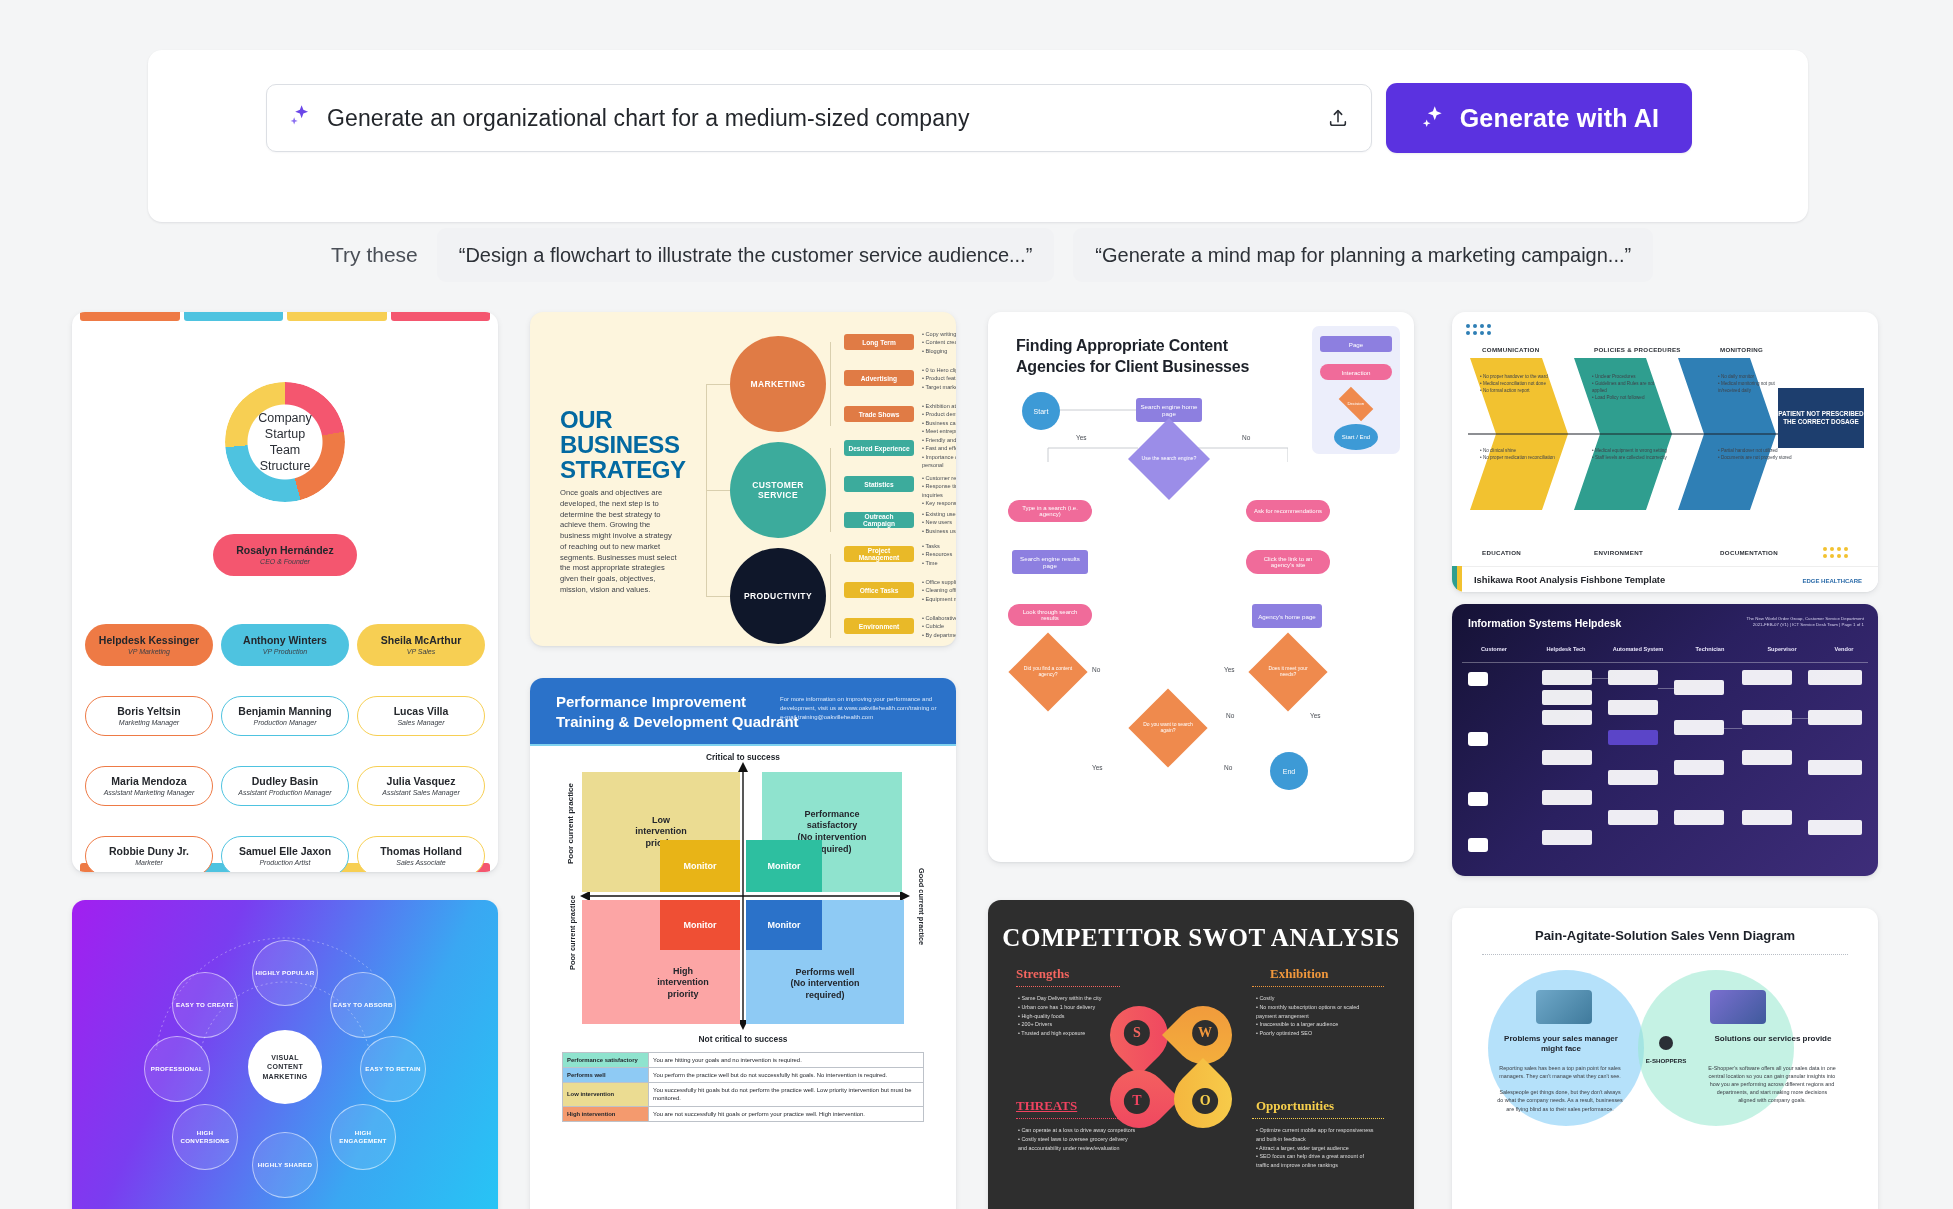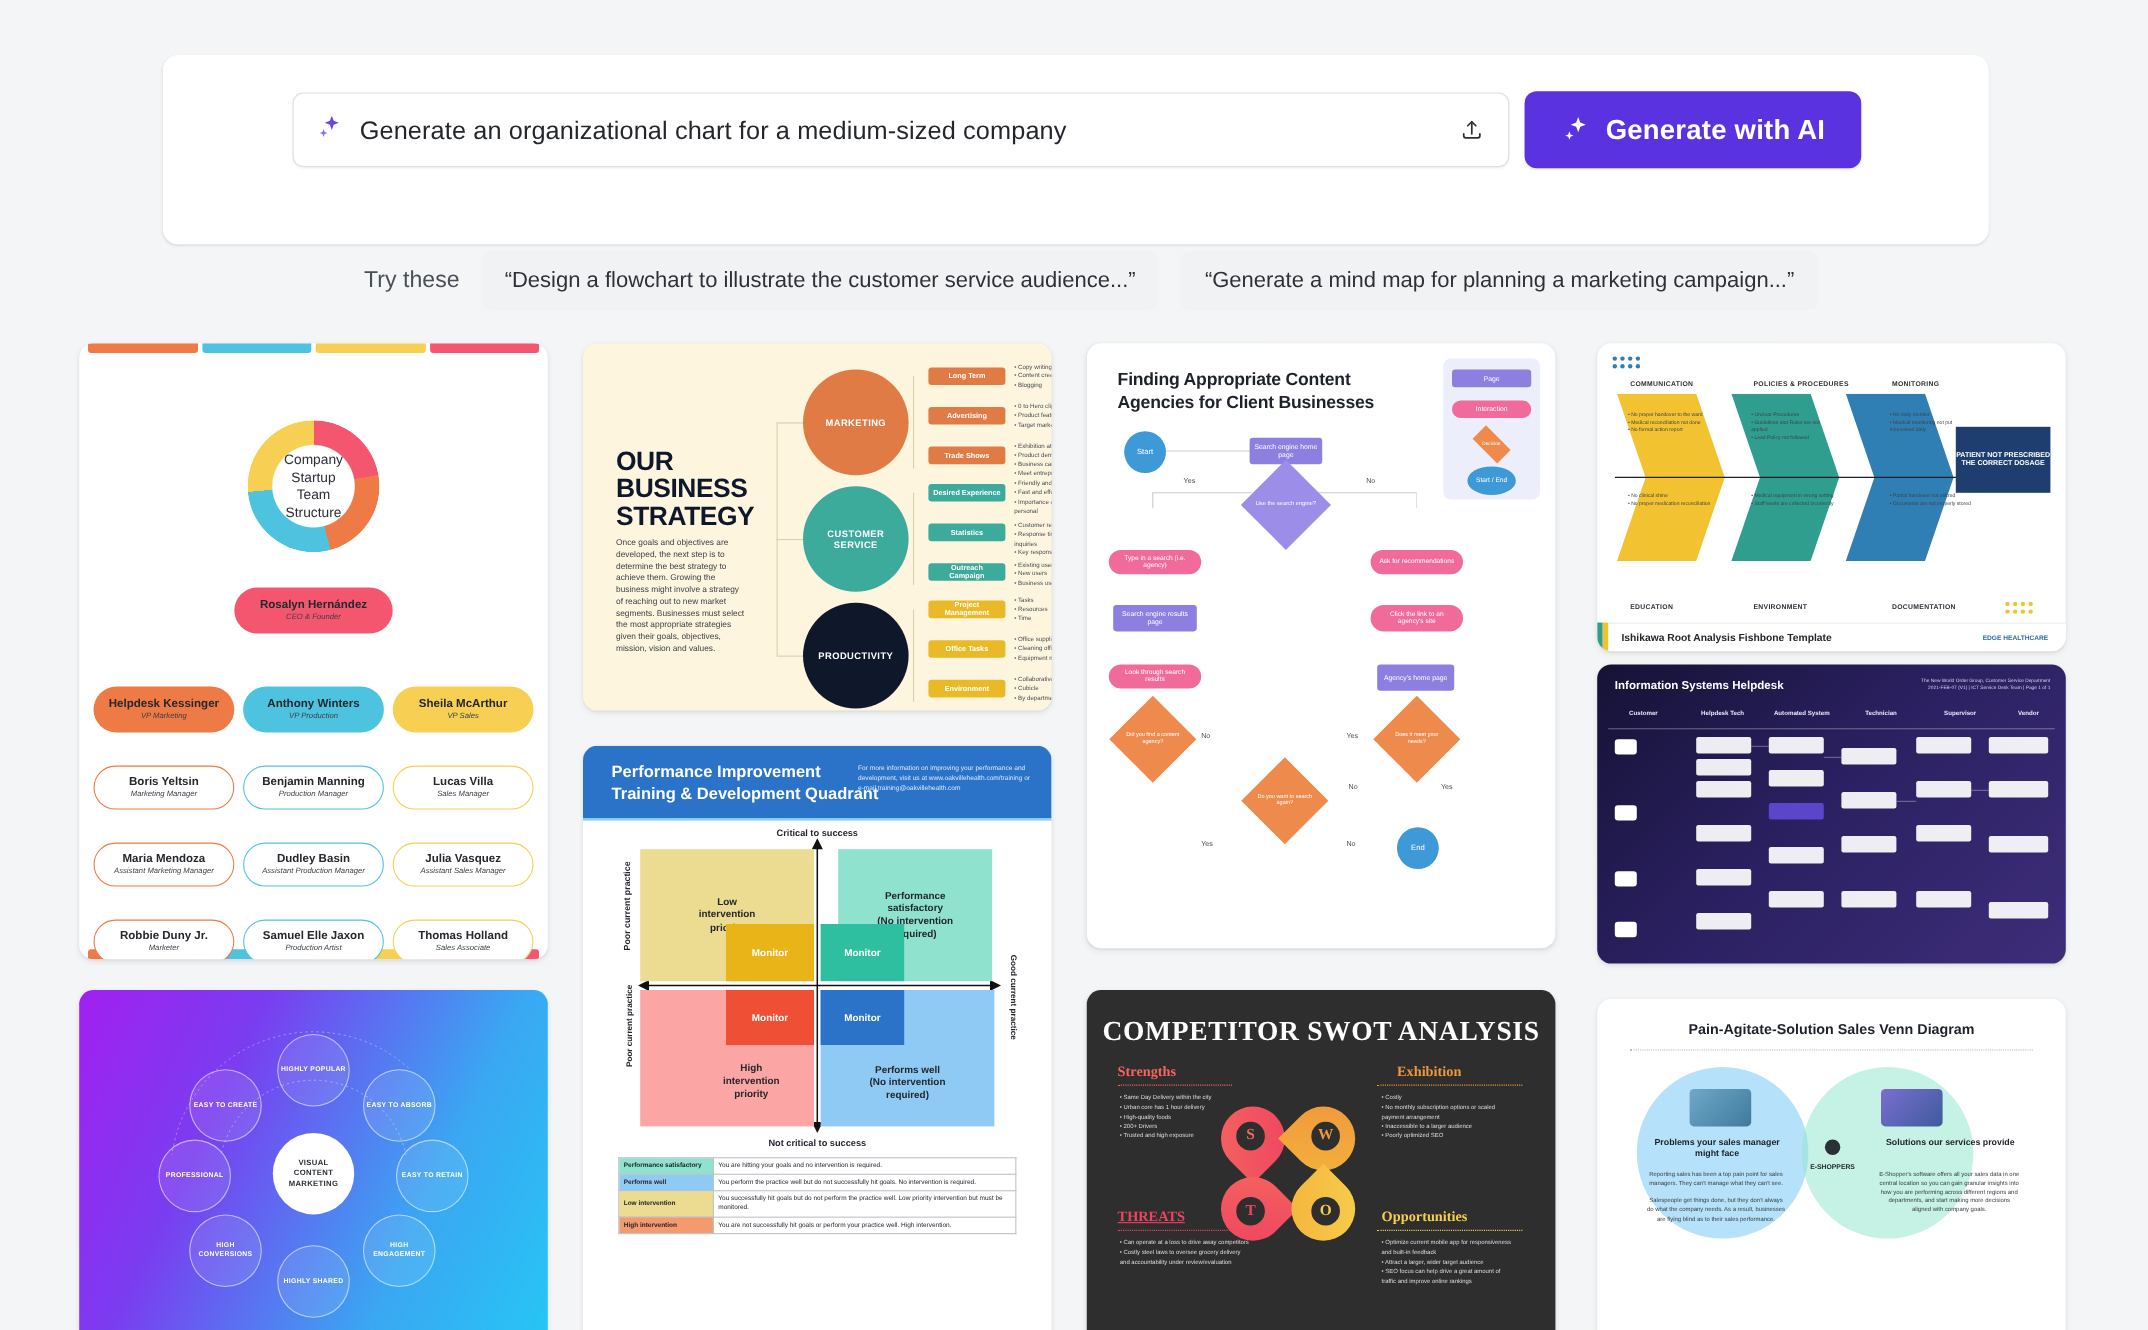--- a/index.html
+++ b/index.html
@@ -70,21 +70,21 @@
   .org-lines{ position:absolute; inset:0; }
   .node{
     position:absolute; border-radius:22px; display:flex; flex-direction:column;
     align-items:center; justify-content:center; text-align:center;
   }
   .node b{ display:block; font-size:10.5px; font-weight:700; color:#24272c; line-height:1.12;}
   .node i{ display:block; font-size:7px; font-style:italic; color:#3c4047; margin-top:2px;}
 
   
   #c-strategy{ left:530px; top:312px; width:426px; height:334px; background:#fdf5dd;}
-  .bs-title{ position:absolute; left:30px; top:96px; font-size:24px; font-weight:700; line-height:1.04; color:#0f172a; letter-spacing:-.4px;}
+  .bs-title{ position:absolute; left:30px; top:96px; font-size:24px; font-weight:700; line-height:1.04; color:#0369a1; letter-spacing:-.4px;}
   .bs-body{ position:absolute; left:30px; top:176px; width:120px; font-size:7.6px; line-height:1.42; color:#3f434a;}
   .bs-circle{ position:absolute; border-radius:50%; display:flex; align-items:center; justify-content:center; text-align:center;
     font-size:8.5px; font-weight:700; color:#fff; letter-spacing:.4px; line-height:1.2;}
   .bs-pill{ position:absolute; height:16px; border-radius:3px; display:flex; align-items:center; justify-content:center;
     font-size:6.6px; color:#fff; font-weight:600; padding:0 4px; text-align:center;}
   .bs-bullets{ position:absolute; font-size:5.6px; line-height:1.5; color:#4a4e55;}
   .bs-bullets div::before{ content:"• "; }
   .bs-conn{ position:absolute; background:#d9cfae;}
 
   

